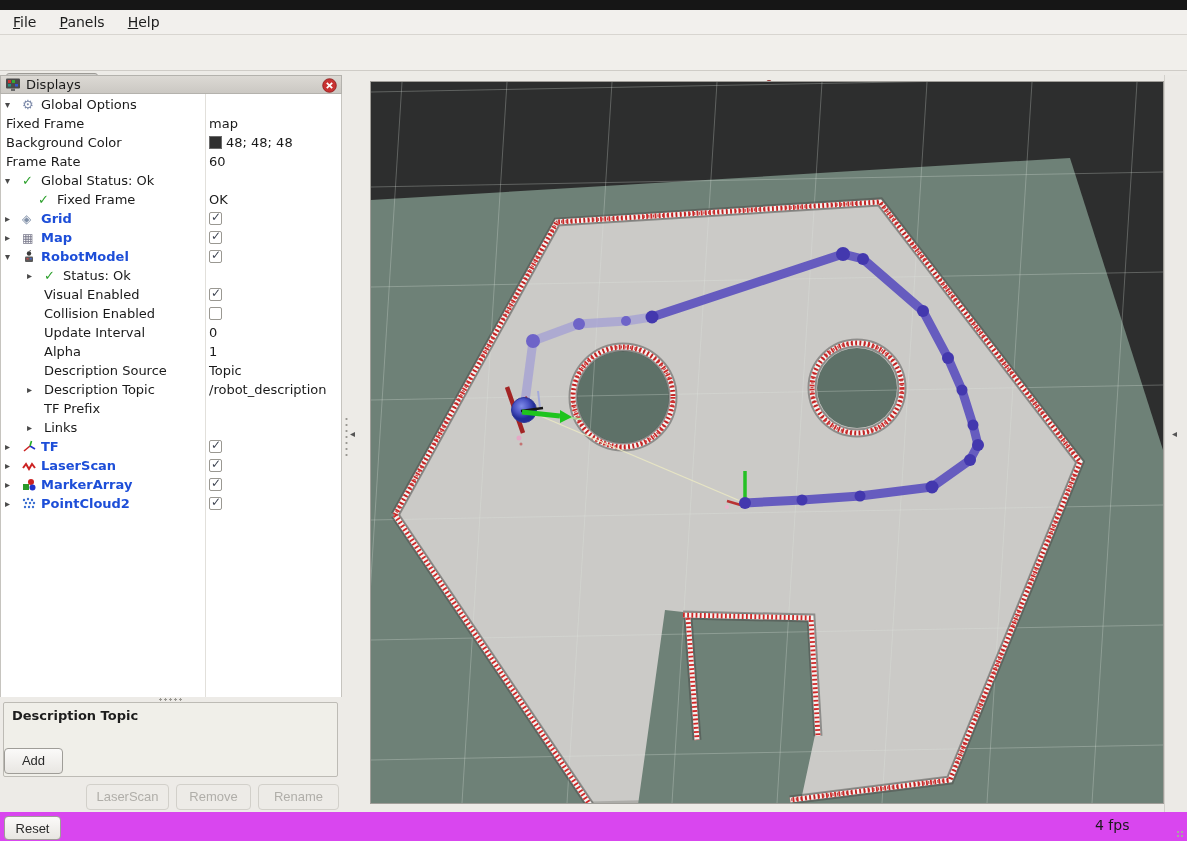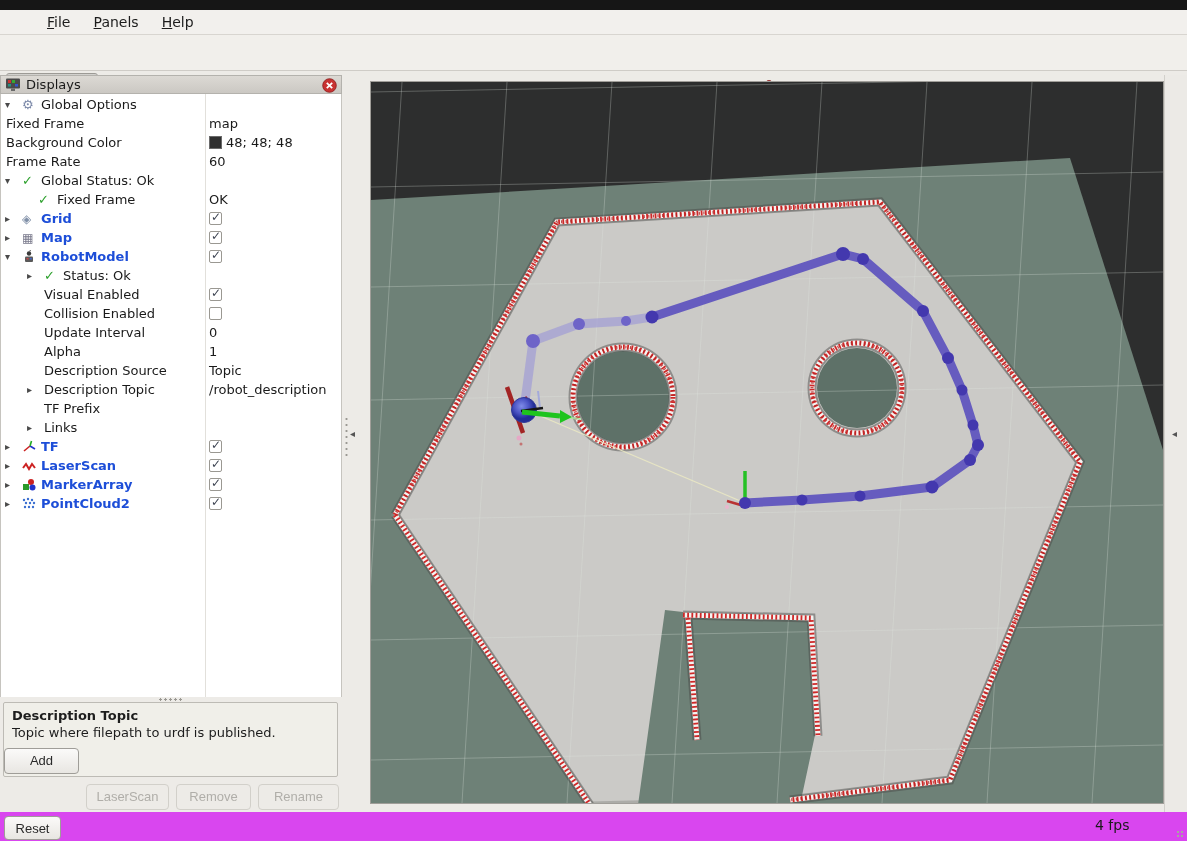--- a/index.html
+++ b/index.html
@@ -1,21 +1,21 @@
 <!DOCTYPE html>
 <html><head>
 <meta charset="utf-8">
 <style>
   * { margin:0; padding:0; box-sizing:border-box; }
   html,body { width:1187px; height:841px; font-family:"DejaVu Sans", sans-serif; }
   body { position:relative; background:#edebe7; overflow:hidden; color:#1b1b1b; }
 
   
   .top-strip { position:absolute; left:0; top:0; width:1187px; height:10px; background:#161616; }
-  .menubar { position:absolute; left:0; top:10px; width:1187px; height:25px; background:#f2f0ed; border-bottom:1px solid #d8d5d0;padding-left:34px; }
+  .menubar { position:absolute; left:0; top:10px; width:1187px; height:25px; background:#f2f0ed; border-bottom:1px solid #d8d5d0; }
   .menu-item { display:inline-block; margin-top:2px; padding:2px 9px; font-size:14px; color:#1c1c1c; cursor:default; }
   .menu-item::first-letter { text-decoration:underline; }
   .toolbar { position:absolute; left:0; top:35px; width:1187px; height:36px; background:#f1efeb; border-bottom:1px solid #cfccc7; }
   .tbtn { position:absolute; top:41px; height:24px; display:flex; align-items:center; gap:5px; font-size:13px; color:#1b1b1b; white-space:nowrap; }
   .tbtn.active { top:38px; height:30px; padding:0 9px; background:linear-gradient(#f2f0ed,#dbd8d3); border:1px solid #9c9a95; border-radius:3px; box-shadow:inset 0 1px 2px rgba(0,0,0,.18); }
   .ticon { display:inline-flex; align-items:center; justify-content:center; width:16px; height:16px; }
   .hand-glyph { font-size:14px; color:#3a3a3a; }
   .zoomglyph { font-size:16px; font-weight:bold; color:#4a7ac8; }
   .dd-arrow { position:absolute; left:934px; top:54px; font-size:9px; color:#555; }
 
@@ -362,24 +362,23 @@
   <span class="tlabel blue">PointCloud2</span>
   <span class="tval">
       <span class="cbox checked"></span>
     </span>
 </div>
 
 <div class="splitter-dots"></div>
 
 <div class="helpbox">
   <div class="h-title">Description Topic</div>
-  <div>Topic where filepath to urdf is published.</div>
-</div>
-
-<button class="pbtn" style="left:4px;top:748px;width:75px">Add</button>
+</div>
+
+<button class="pbtn" style="left:4px;top:748px;width:59px">Add</button>
 <button class="pbtn disabled" style="left:86px;top:784px;width:83px">LaserScan</button>
 <button class="pbtn disabled" style="left:176px;top:784px;width:75px">Remove</button>
 <button class="pbtn disabled" style="left:258px;top:784px;width:81px">Rename</button>
 
 <div class="lsplit"></div>
 <div class="lsplit-dots"></div>
 <span class="split-arrow" style="left:350px;top:428px">◂</span>
 <div class="rsplit"></div>
 <span class="split-arrow" style="left:1172px;top:428px">◂</span>
 

